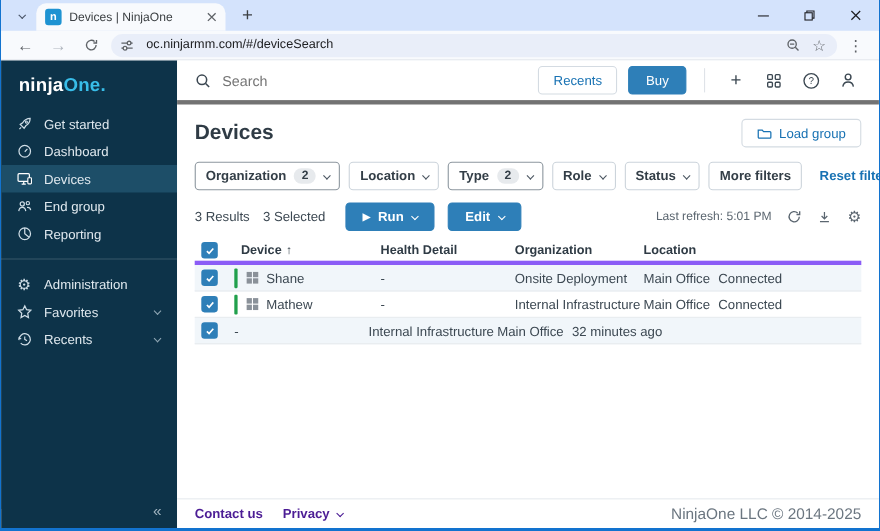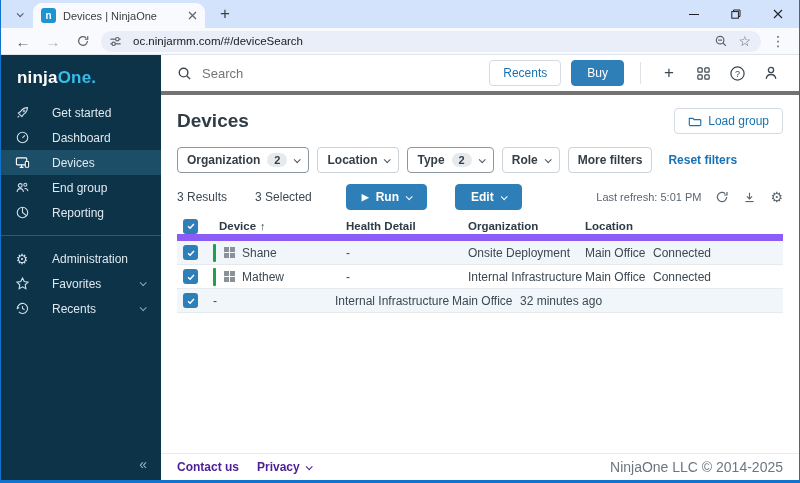--- a/index.html
+++ b/index.html
@@ -27,21 +27,21 @@
   .omnibox{ flex:1; height:21px; background:#e9eef9; border-radius:11px; display:flex; align-items:center; padding:0 8px; gap:11px; }
   .omnibox .url{ flex:1; font-size:11.5px; color:#202124; white-space:nowrap; overflow:hidden; }
   .omni-right{ display:flex; align-items:center; gap:10px; padding-right:2px; }
   .chrome-dots{ font-size:14px; color:#5f6368; padding:0 4px; }
 
   
   .app{ flex:1; display:flex; min-height:0; }
   .sidebar{ width:160px; background:#0d3349; color:#dfe8ee; display:flex; flex-direction:column; flex:none; }
   .logo{ padding:13px 16px 12px; font-size:17px; font-weight:bold; letter-spacing:0.2px; }
   .logo .p1{ color:#ffffff; } .logo .p2{ color:#38bde8; }
-  .nav-item{ height:25px; display:flex; align-items:center; gap:22px; padding:0 10px 0 13px; font-size:12px; cursor:pointer; }
+  .nav-item{ height:25px; display:flex; align-items:center; gap:10px; padding:0 10px 0 13px; font-size:12px; cursor:pointer; }
   .nav-item.active{ background:#1d4e68; }
   .nav-item .ic{ width:16px; display:flex; justify-content:center; flex:none; }
   .nav-item .lbl{ flex:1; }
   .side-divider{ border-top:1px solid rgba(255,255,255,0.18); margin:10px 0; }
   .chev{ display:inline-block; width:5px; height:5px; border-right:1.4px solid currentColor; border-bottom:1.4px solid currentColor; transform:rotate(45deg) translateY(-1px); }
   .side-chev{ color:#8fa6b3; margin-right:6px; }
   .side-collapse{ margin-top:auto; text-align:right; padding:8px 14px; color:#9fb3bf; font-size:14px; cursor:pointer; }
 
   .content{ flex:1; display:flex; flex-direction:column; min-width:0; background:#fff; }
 
@@ -61,31 +61,31 @@
 
   
   .filters{ display:flex; align-items:center; padding:6px 16px 4px; gap:8px; flex:none; flex-wrap:nowrap; }
   .chip{ border:1px solid #ccd4db; border-radius:4px; padding:5px 9px; font-size:12px; font-weight:bold; color:#333e47; display:inline-flex; align-items:center; gap:7px; cursor:pointer; background:#fff; white-space:nowrap; }
   .chip.active{ border-color:#8d979f; }
   .chip .chev{ color:#4a5560; }
   .badge{ background:#e7eaed; border-radius:9px; padding:1px 7px; font-size:11px; font-weight:bold; color:#333e47; }
   .filter-link{ color:#1872b3; font-size:12px; font-weight:bold; margin-left:8px; cursor:pointer; white-space:nowrap; }
 
   
-  .toolbar{ display:flex; align-items:center; padding:7px 16px 6px; gap:28px; flex:none; }
+  .toolbar{ display:flex; align-items:center; padding:7px 16px 6px; gap:12px; flex:none; }
   .result-txt{ font-size:12px; color:#3c4852; }
   .toolbar .btn-primary{ font-weight:bold; }
   .btn-primary .chev{ border-color:#fff; }
   .toolbar-right{ margin-left:auto; display:flex; align-items:center; gap:14px; }
   .refresh-txt{ font-size:11px; color:#5b6670; }
   .tool-ico{ display:flex; align-items:center; justify-content:center; color:#5b6670; cursor:pointer; font-size:14px; }
 
   
   .tbl{ margin:2px 16px 0; flex:none; }
-  .thead{ display:flex; align-items:center; height:23px; border-bottom:7px solid #8b5cf6; font-size:11.5px; font-weight:bold; color:#2f3b45; }
+  .thead{ display:flex; align-items:center; height:23px; border-bottom:4px solid #8b5cf6; font-size:11.5px; font-weight:bold; color:#2f3b45; }
   .trow{ display:flex; align-items:center; height:24px; border-bottom:1px solid #e6eaee; font-size:12px; color:#3c4852; cursor:pointer; }
   .trow.zebra{ background:#f1f6fa; }
   .col-check{ width:36px; display:flex; align-items:center; }
   .col-device{ width:133px; display:flex; align-items:center; padding-left:0; min-width:0; }
   .thead .col-device{ padding-left:6px; }
   .col-health{ width:122px; }
   .col-org{ width:117px; }
   .col-loc{ width:68px; }
   .col-uptime{ flex:1; }
   .cb{ width:15px; height:15px; background:#2e7fb8; border-radius:3px; display:flex; align-items:center; justify-content:center; cursor:pointer; margin-left:6px; }
@@ -330,20 +330,24 @@
         <div class="chip active">
           <span>Type</span>
           <span class="badge">2</span>
           <span class="chev"></span>
         </div>
         <div class="chip">
           <span>Role</span>
           <span class="chev"></span>
         </div>
         <div class="chip">
+          <span>Status</span>
+          <span class="chev"></span>
+        </div>
+        <div class="chip">
           <span>More filters</span>
         </div>
         <span class="filter-link">Reset filters</span>
 
       </div>
 
       <div class="toolbar">
         <span class="result-txt">3 Results</span>
         <span class="result-txt">3 Selected</span>
         <button class="btn-primary" style="margin-left:6px;">

